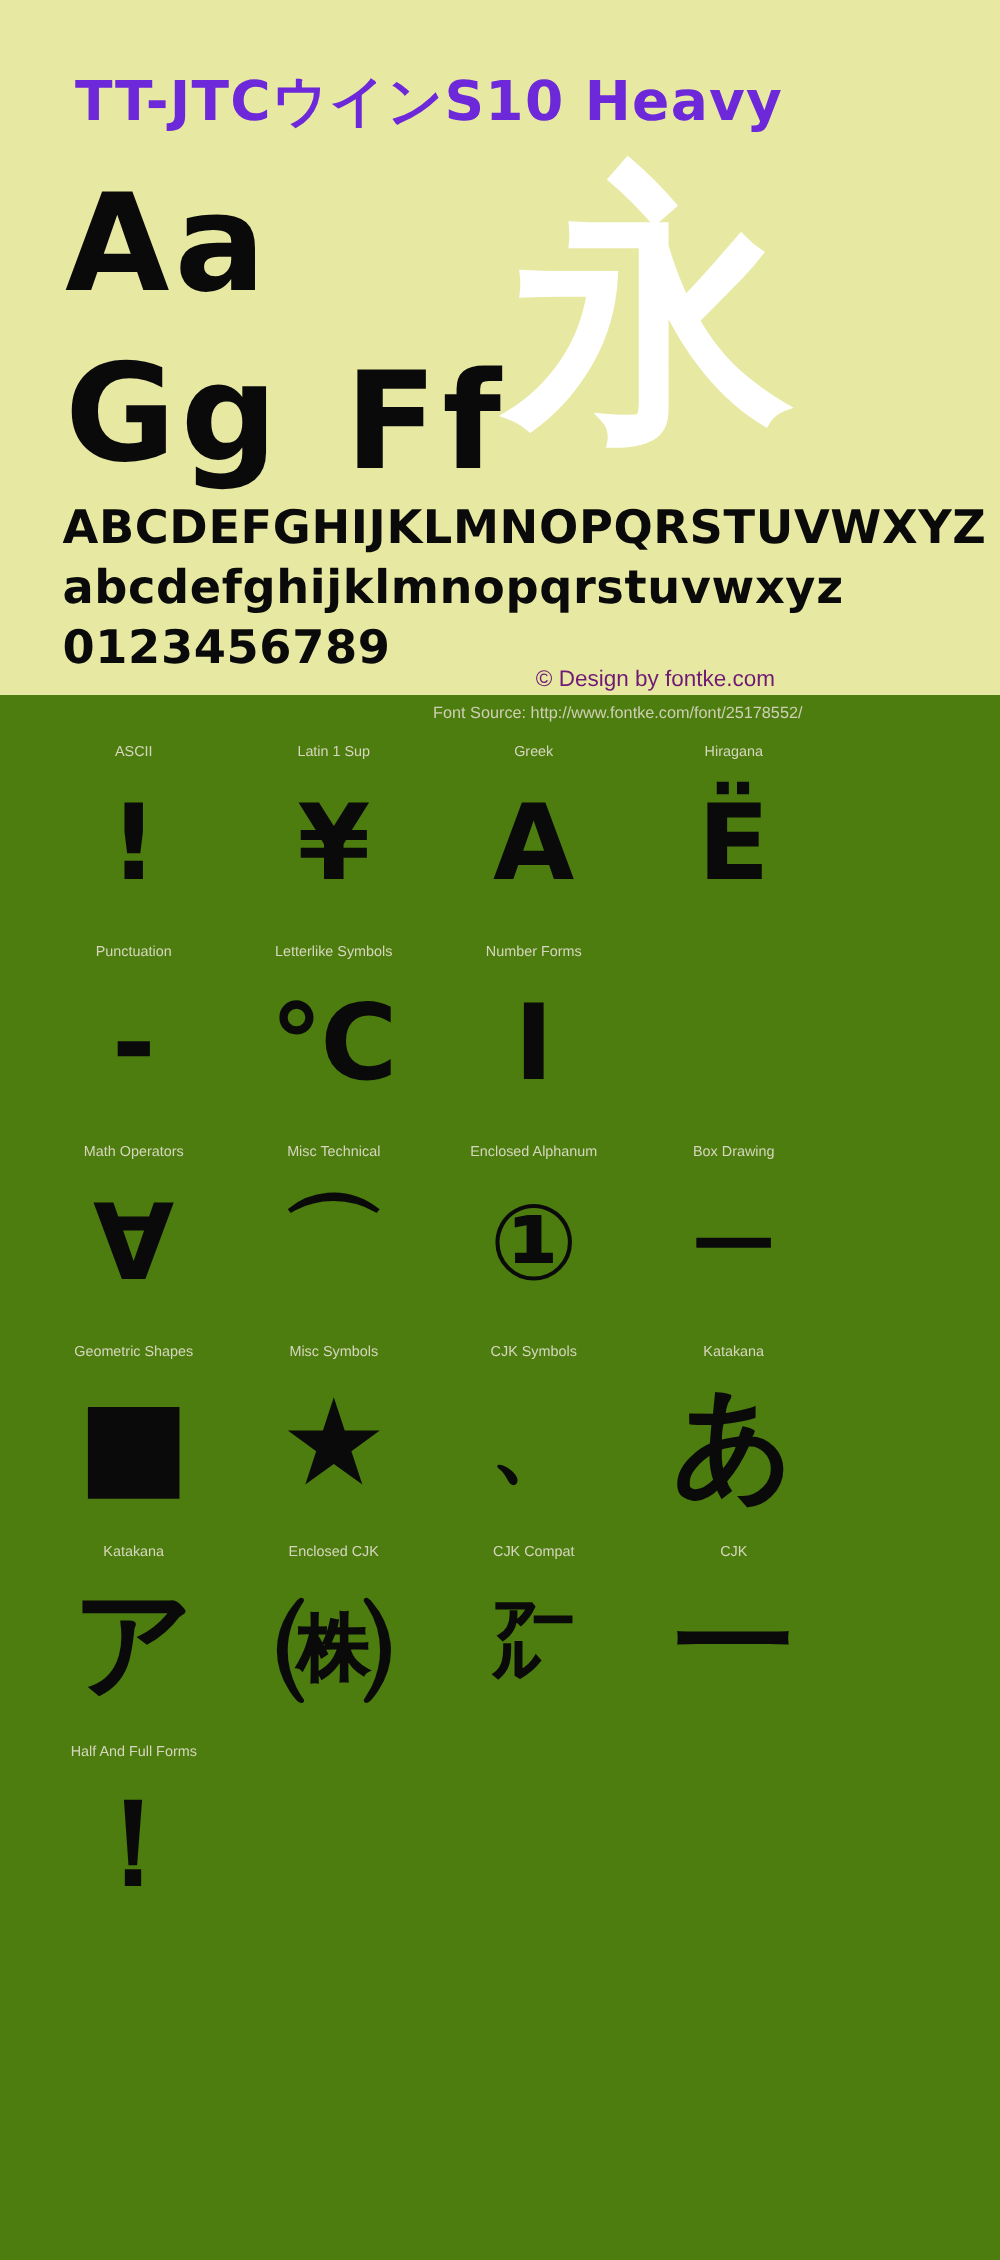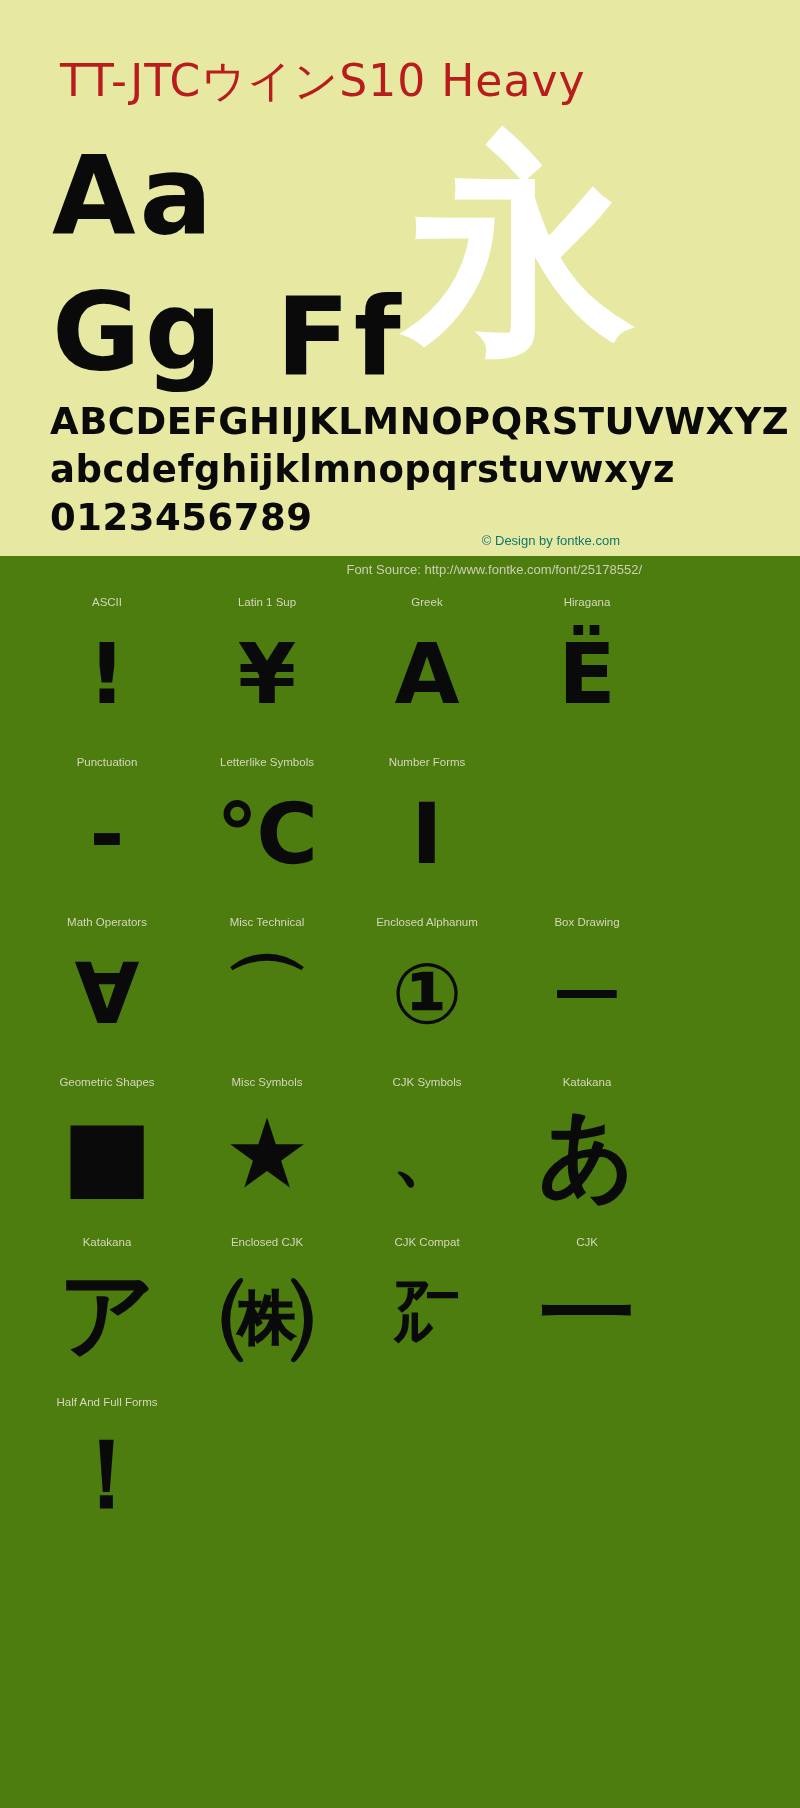--- a/index.html
+++ b/index.html
@@ -23,24 +23,24 @@
     height: 556px;
     background: #e7e9a3;
     overflow: hidden;
   }
 
   .font-title {
     position: absolute;
     left: 60px;
     top: 52px;
     font-family: "DejaVu Sans", sans-serif;
-    font-weight: normal;
+    font-weight: bold;
     font-size: 44px;
     letter-spacing: 1px;
-    color: #b91c1c;
+    color: #6d28d9;
     white-space: nowrap;
   }
 
   
   .big-row {
     position: absolute;
     color: #0a0a0a;
     font-family: "DejaVu Sans", sans-serif;
     font-weight: bold;
     font-size: 108px;
@@ -72,22 +72,22 @@
     white-space: nowrap;
   }
   .alpha-upper { top: 400px; font-size: 37px; letter-spacing: 0.5px; }
   .alpha-lower { top: 448px; font-size: 37px; letter-spacing: 0.5px; }
   .alpha-digits { top: 496px; font-size: 37px; letter-spacing: 0.5px; }
 
   .credit {
     position: absolute;
     right: 180px;
     top: 533px;
-    font-size: 13px;
-    color: #0f766e;
+    font-size: 18px;
+    color: #701a75;
     font-family: "Liberation Sans", sans-serif;
   }
 
   
   .specimen-bottom {
     position: absolute;
     left: 0;
     top: 556px;
     width: 800px;
     height: 1252px;

